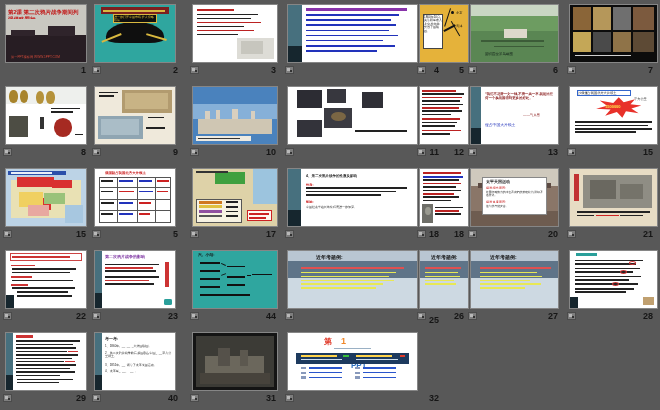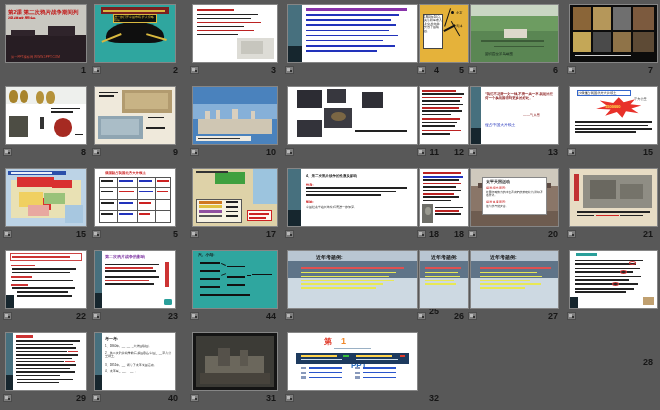--- a/index.html
+++ b/index.html
@@ -473,21 +473,21 @@
       <div class="blk" style="left: 22%; top: 5%; width: 56%; height: 11%;">
         <span style="font-size: 10px; transform: scale(0.5); transform-origin: 0px 0px; width: 200%; line-height: 1.15; color: rgb(17, 17, 17); font-weight: bold;">近年考题例:</span>
       </div>
       <div class="blk" style="left: 10%; top: 28%; width: 80%; height: 3%; background: rgb(224, 80, 80);"></div>
       <div class="blk" style="left: 10%; top: 36%; width: 74%; height: 3%; background: rgb(232, 232, 85);"></div>
       <div class="blk" style="left: 10%; top: 43%; width: 68%; height: 3%; background: rgb(232, 232, 85);"></div>
       <div class="blk" style="left: 10%; top: 50%; width: 72%; height: 3%; background: rgb(232, 232, 85);"></div>
       <div class="blk" style="left: 10%; top: 57%; width: 64%; height: 3%; background: rgb(232, 232, 85);"></div>
       <div class="blk" style="left: 10%; top: 64%; width: 58%; height: 3%; background: rgb(232, 232, 85);"></div>
     </div>
-    <span class="slide-num" style="right: 221px; top: 306px; color: rgb(22, 22, 22);">25</span>
+    <span class="slide-num" style="right: 221px; top: 315px; color: rgb(22, 22, 22);">25</span>
     <div class="tr-icon" style="left: 285px; top: 312px;">
       <div class="a"></div>
       <div class="b"></div>
     </div>
     <div class="thumb" style="left: 420px; top: 251px; width: 48px; height: 57px; background: rgb(185, 198, 210);">
       <div class="blk" style="left: 0%; top: 18%; width: 100%; height: 30%; background: rgb(95, 116, 136);"></div>
       <div class="blk" style="left: 0%; top: 48%; width: 100%; height: 52%; background: rgb(205, 217, 226);"></div>
       <div class="blk" style="left: 22%; top: 5%; width: 56%; height: 11%;">
         <span style="font-size: 10px; transform: scale(0.5); transform-origin: 0px 0px; width: 200%; line-height: 1.15; color: rgb(17, 17, 17); font-weight: bold;">近年考题例:</span>
       </div>
@@ -530,21 +530,21 @@
       <div class="blk" style="left: 58%; top: 33%; width: 8%; height: 7%; border: 1px solid rgb(204, 51, 51); border-radius: 50%;"></div>
       <div class="blk" style="left: 6%; top: 43%; width: 76%; height: 2.8%; background: rgb(34, 34, 34);"></div>
       <div class="blk" style="left: 6%; top: 49%; width: 62%; height: 2.8%; background: rgb(34, 34, 34);"></div>
       <div class="blk" style="left: 6%; top: 57%; width: 72%; height: 2.8%; background: rgb(34, 34, 34);"></div>
       <div class="blk" style="left: 48%; top: 55%; width: 8%; height: 7%; border: 1px solid rgb(204, 51, 51); border-radius: 50%;"></div>
       <div class="blk" style="left: 6%; top: 65%; width: 68%; height: 2.8%; background: rgb(34, 34, 34);"></div>
       <div class="blk" style="left: 6%; top: 71%; width: 58%; height: 2.8%; background: rgb(34, 34, 34);"></div>
       <div class="blk" style="left: 0%; top: 80%; width: 9%; height: 20%; background: rgb(22, 38, 46);"></div>
       <div class="blk" style="left: 84%; top: 80%; width: 13%; height: 15%; background: rgb(192, 160, 112);"></div>
     </div>
-    <span class="slide-num" style="right: 7px; top: 311px; color: rgb(22, 22, 22); margin-top: 46px;">28</span>
+    <span class="slide-num" style="right: 7px; top: 311px; color: rgb(22, 22, 22);">28</span>
     <div class="tr-icon" style="left: 567px; top: 312px;">
       <div class="a"></div>
       <div class="b"></div>
     </div>
     <div class="thumb" style="left: 6px; top: 333px; width: 80px; height: 57px; background: rgb(255, 255, 255);">
       <div class="blk" style="left: 0%; top: 0%; width: 9%; height: 100%; background: rgb(71, 112, 126);"></div>
       <div class="blk" style="left: 0%; top: 74%; width: 9%; height: 26%; background: rgb(22, 38, 46);"></div>
       <div class="blk" style="left: 12%; top: 4%; width: 22%; height: 5%; background: rgb(204, 51, 51);"></div>
       <div class="blk" style="left: 12%; top: 13%; width: 80%; height: 2.6%; background: rgb(34, 34, 34);"></div>
       <div class="blk" style="left: 12%; top: 19%; width: 72%; height: 2.6%; background: rgb(34, 34, 34);"></div>

